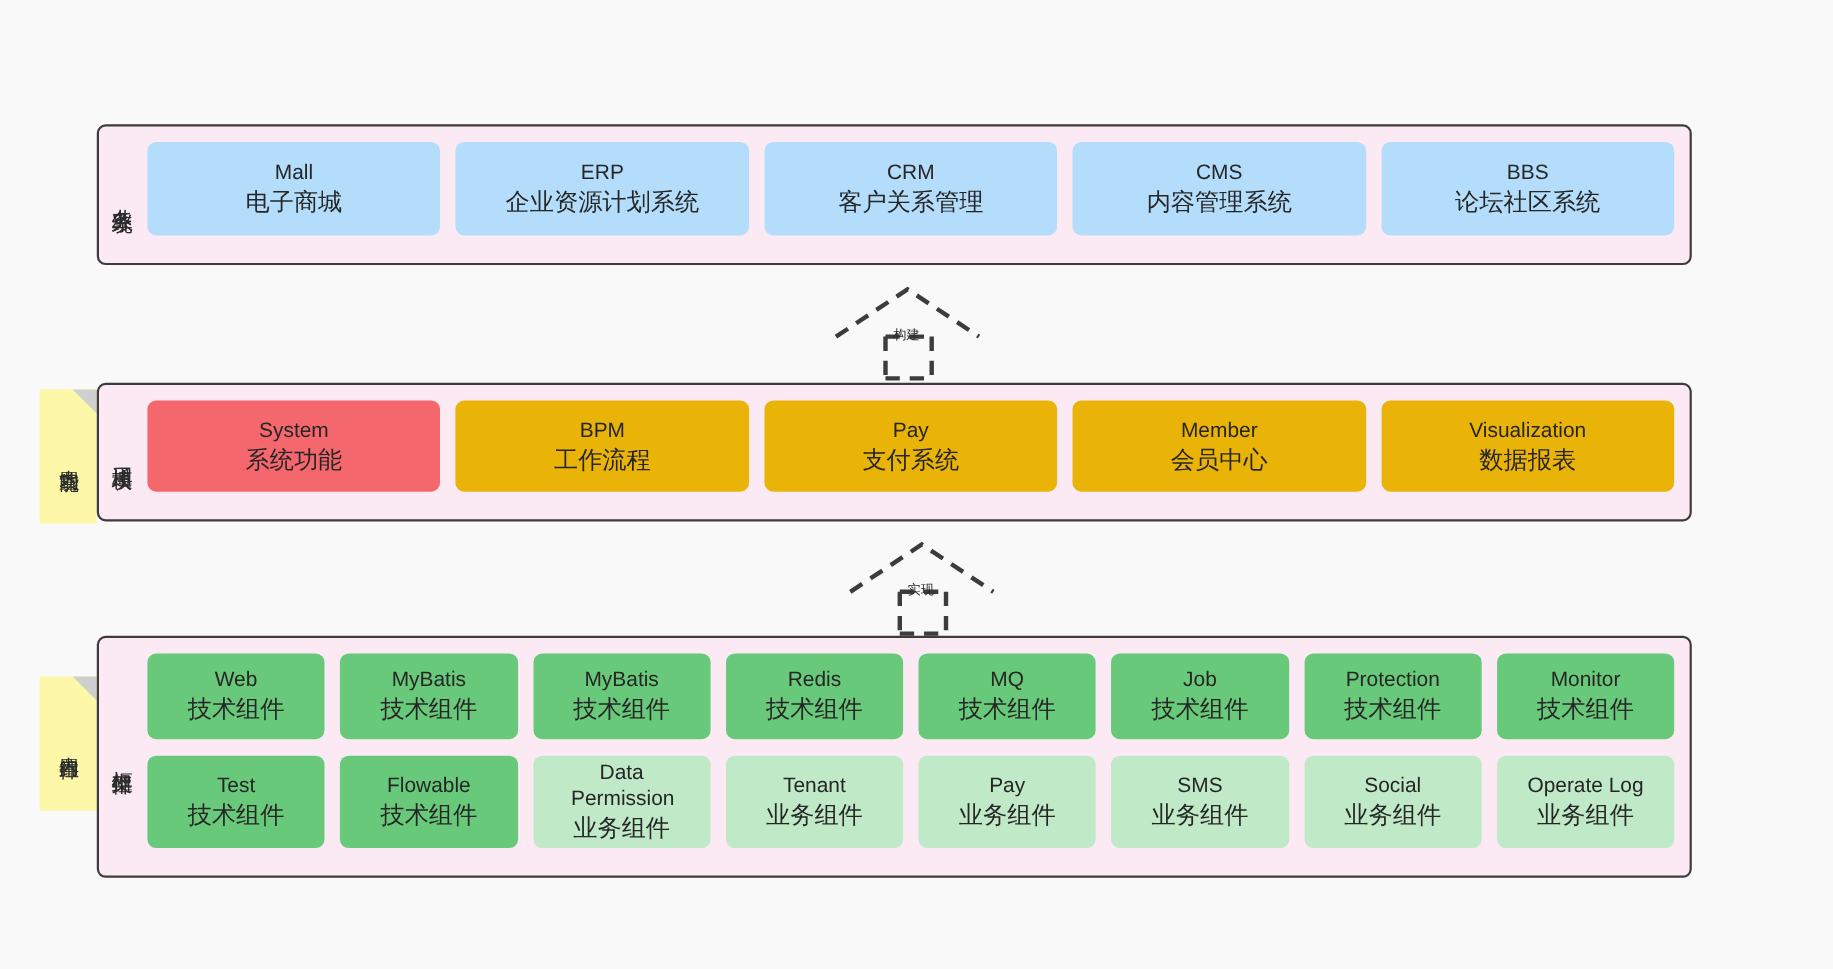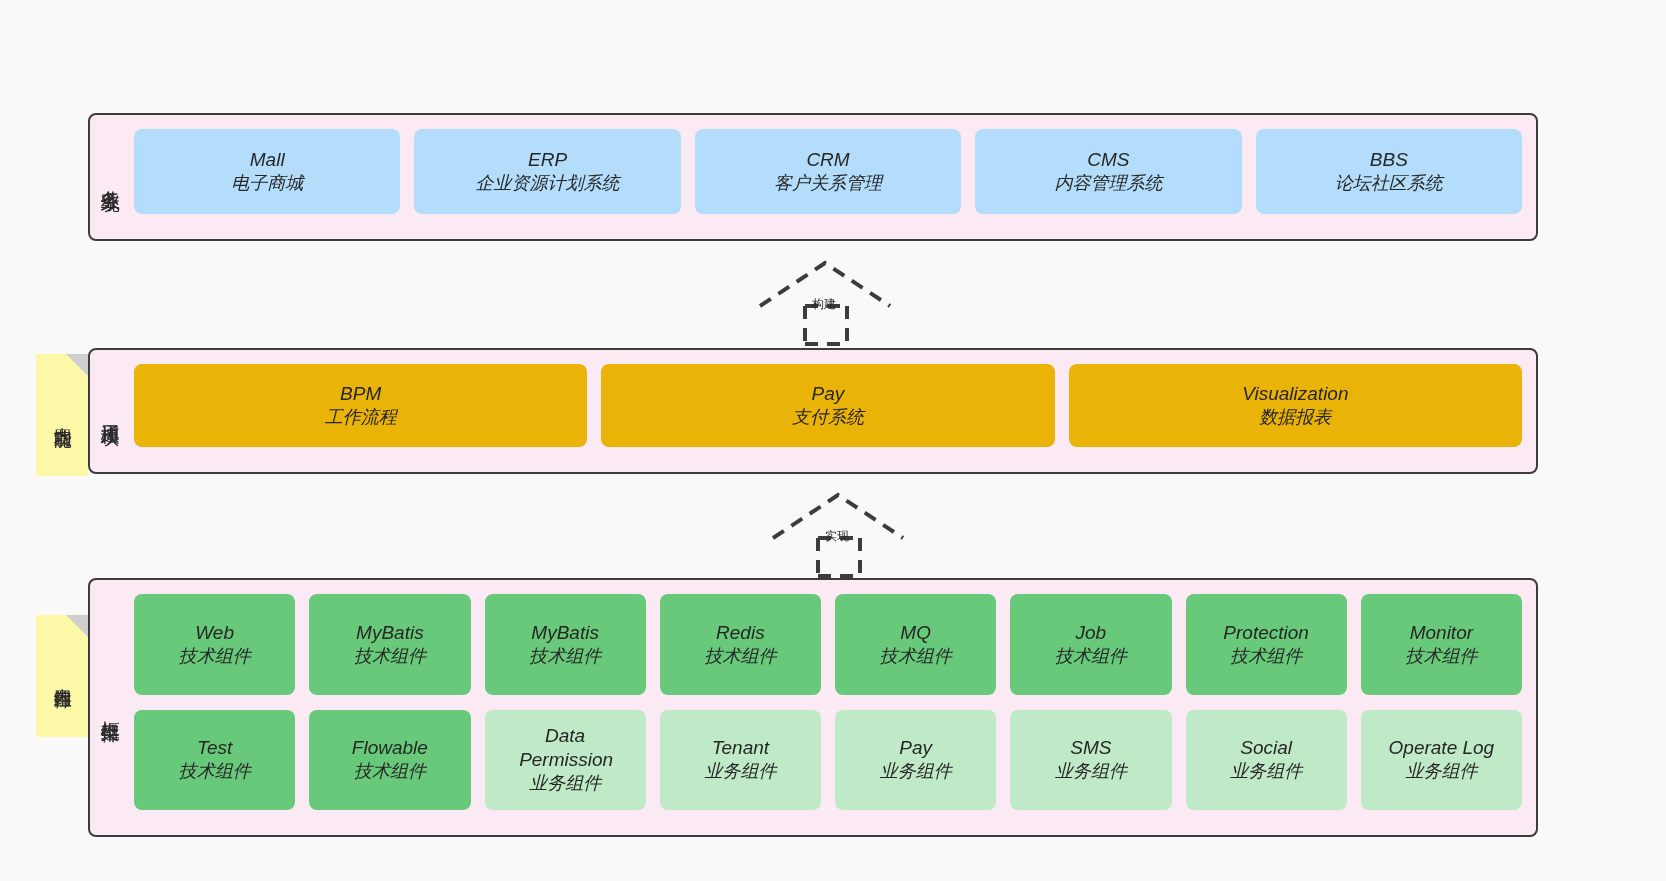--- a/index.html
+++ b/index.html
@@ -32,40 +32,39 @@
     writing-mode: vertical-rl;
     text-orientation: upright;
     line-height: 1.18;
     white-space: nowrap;
   }
   .layer-body {
     flex: 1 1 auto;
     display: flex;
     gap: 14px;
     padding: 14px 14px 25px 4px;
-    font-style: italic;
   }
   .layer-body.two-row { flex-direction: column; gap: 15px; }
   .row { display: flex; gap: 14px; flex: 1 1 0; }
 
   
   .card {
     flex: 1 1 0;
     border-radius: 8px;
     display: flex;
     flex-direction: column;
     align-items: center;
     justify-content: center;
     text-align: center;
     line-height: 1.26;
     color: #262626;
     padding: 4px 6px;
   }
   .card .t1 { font-size: 19px; }
-  .card .t2 { font-size: 18px; }
+  .card .t2 { font-size: 22px; }
   .card.blue   { background: #b3ddfb; }
   .card.redD   { background: #f4676d; }
   .card.redL   { background: #eab308; }
   .card.greenD { background: #68c97a; }
   .card.greenL { background: #bfe9c7; }
 
   
   .note {
     position: absolute;
     background: #fcf8a8;
@@ -140,27 +139,35 @@
   </div>
 
   <div class="note" id="note-common" style="left:36px; top:354px; height:122px;">
     <span class="fold"></span>
     <span>内置功能</span>
   </div>
 
   <div class="layer" id="layer-common" style="left:88px; top:348px; width:1450px; height:126px;">
     <div class="layer-title">通用模块</div>
     <div class="layer-body">
+      <div class="card redD">
+        <span class="t1">System</span>
+        <span class="t2">系统功能</span>
+      </div>
       <div class="card redL">
         <span class="t1">BPM</span>
         <span class="t2">工作流程</span>
       </div>
       <div class="card redL">
         <span class="t1">Pay</span>
         <span class="t2">支付系统</span>
+      </div>
+      <div class="card redL">
+        <span class="t1">Member</span>
+        <span class="t2">会员中心</span>
       </div>
       <div class="card redL">
         <span class="t1">Visualization</span>
         <span class="t2">数据报表</span>
       </div>
     </div>
   </div>
 
   <div class="arrow" id="arrow-implement" style="left:768px; top:490px; width:160px; height:86px;">
     <svg width="160" height="86" viewBox="0 0 160 86">
@@ -169,21 +176,21 @@
       <path d="M 50 86 L 92 86" fill="none" stroke="#3c3c3c" stroke-width="4" stroke-dasharray="13 9"></path>
     </svg>
     <span class="arrow-label" style="left:57px; top:38px;">实现</span>
   </div>
 
   <div class="note" id="note-framework" style="left:36px; top:615px; height:122px;">
     <span class="fold"></span>
     <span>内置组件</span>
   </div>
 
-  <div class="layer" id="layer-framework" style="left:88px; top:578px; width:1450px; height:259px;">
+  <div class="layer" id="layer-framework" style="left:88px; top:578px; width:1450px; height:220px;">
     <div class="layer-title">框架组件</div>
     <div class="layer-body two-row">
 
       <div class="row">
         <div class="card greenD">
           <span class="t1">Web</span>
           <span class="t2">技术组件</span>
         </div>
         <div class="card greenD">
           <span class="t1">MyBatis</span>

